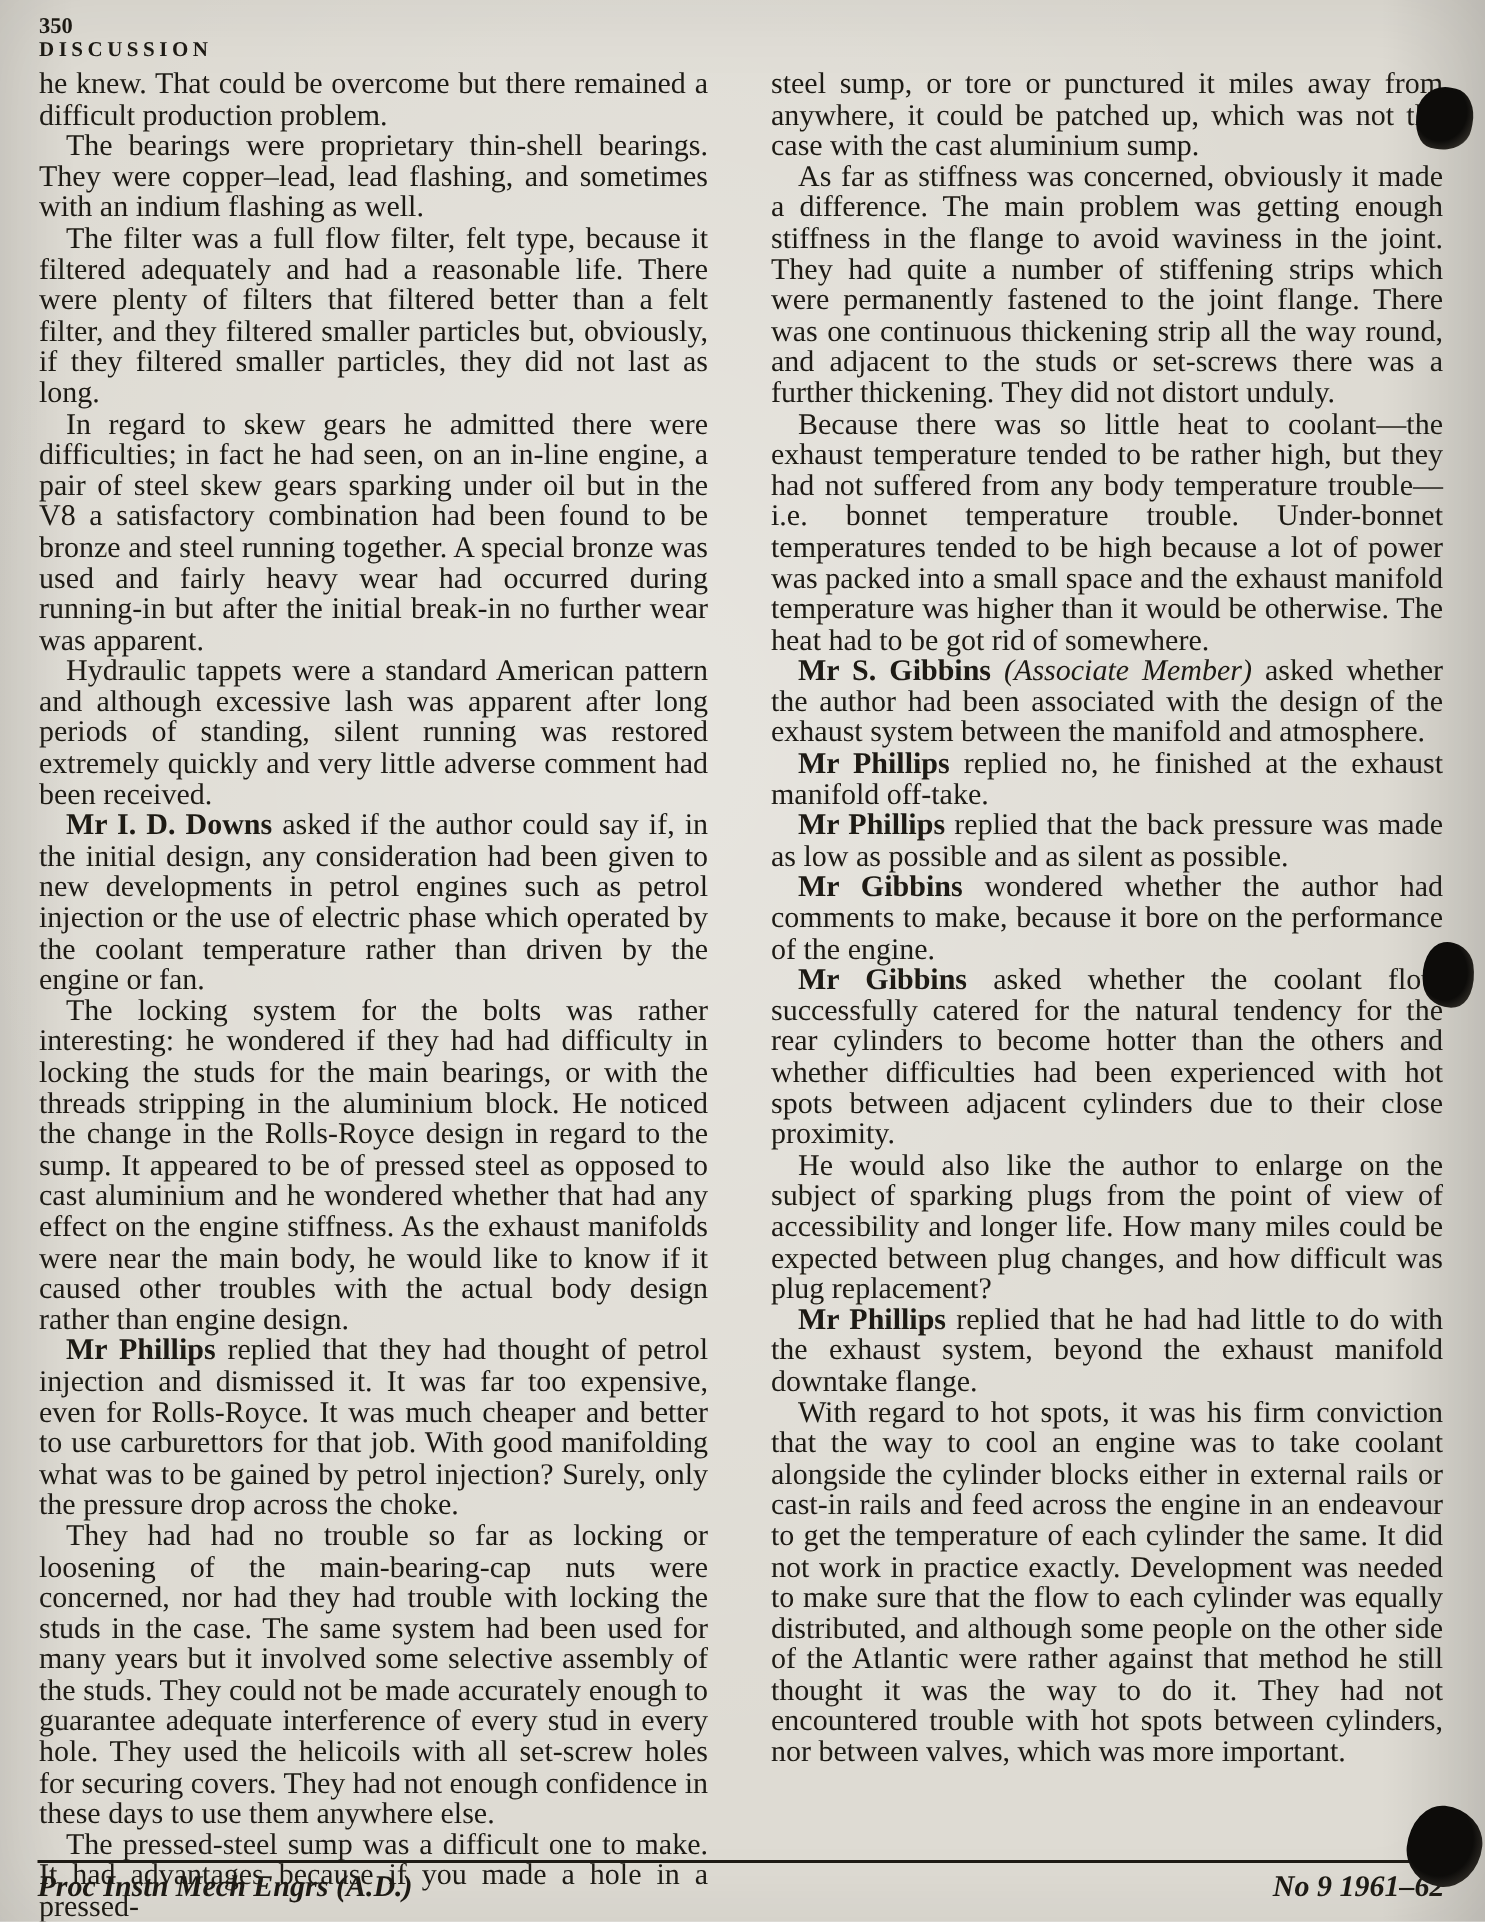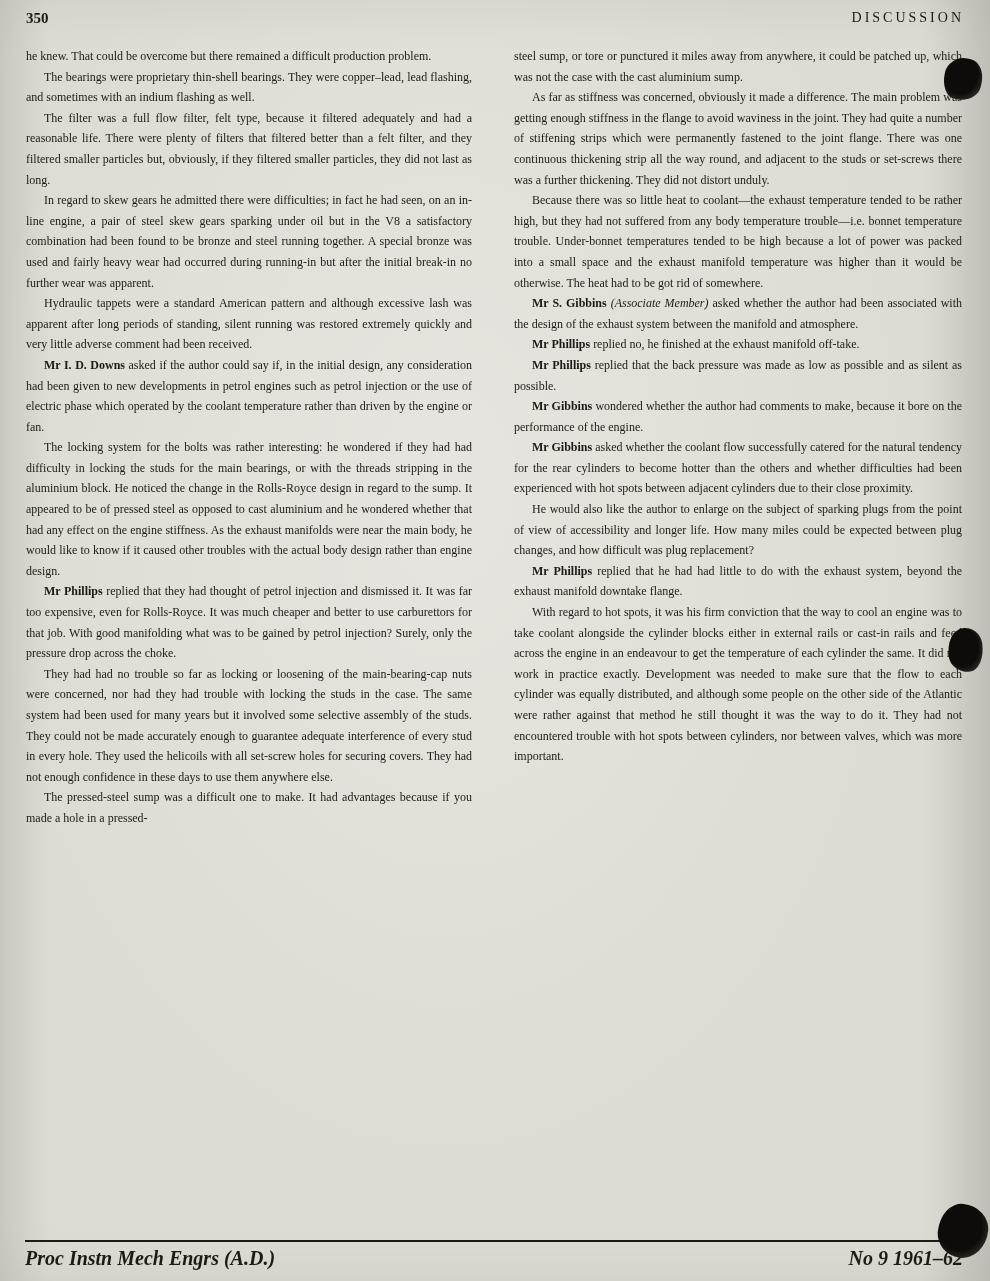--- a/index.html
+++ b/index.html
@@ -14,26 +14,26 @@
       var(--paper, #dedbd3);
     color: var(--ink, #1d1a14);
     font-family: "Liberation Serif", "DejaVu Serif", serif;
     box-shadow: inset 0 0 60px rgba(0,0,0,0.08);
   }
 
   
   .header { position: absolute; top: 8px; left: 26px; right: 26px; height: 24px; }
   .pagenum { position: absolute; left: 0; top: 2px; font-weight: bold; font-size: 15px; }
   .runhead {
-    position: absolute; left: 0; right: 0; top: 2px;
-    text-align: right; font-size: 14px; font-weight: normal; letter-spacing: 3px;
+    position: absolute; left: 0; right: 0; top: 18px;
+    text-align: left; font-size: 14px; font-weight: bold; letter-spacing: 3px;
   }
 
   
-  .col { position: absolute; top: 46px; font-size: 12px; line-height: 20.6px; }
+  .col { position: absolute; top: 46px; font-size: 20px; line-height: 20.6px; }
   #col-left  { left: 26px;  width: 446px; }
   #col-right { left: 514px; width: 448px; }
 
   .para { margin: 0; text-align: justify; text-indent: 18px; }
   .para.noindent { text-indent: 0; }
   .para.speaker { }
   .lead { font-weight: bold; }
   .role { font-style: italic; }
 
   

